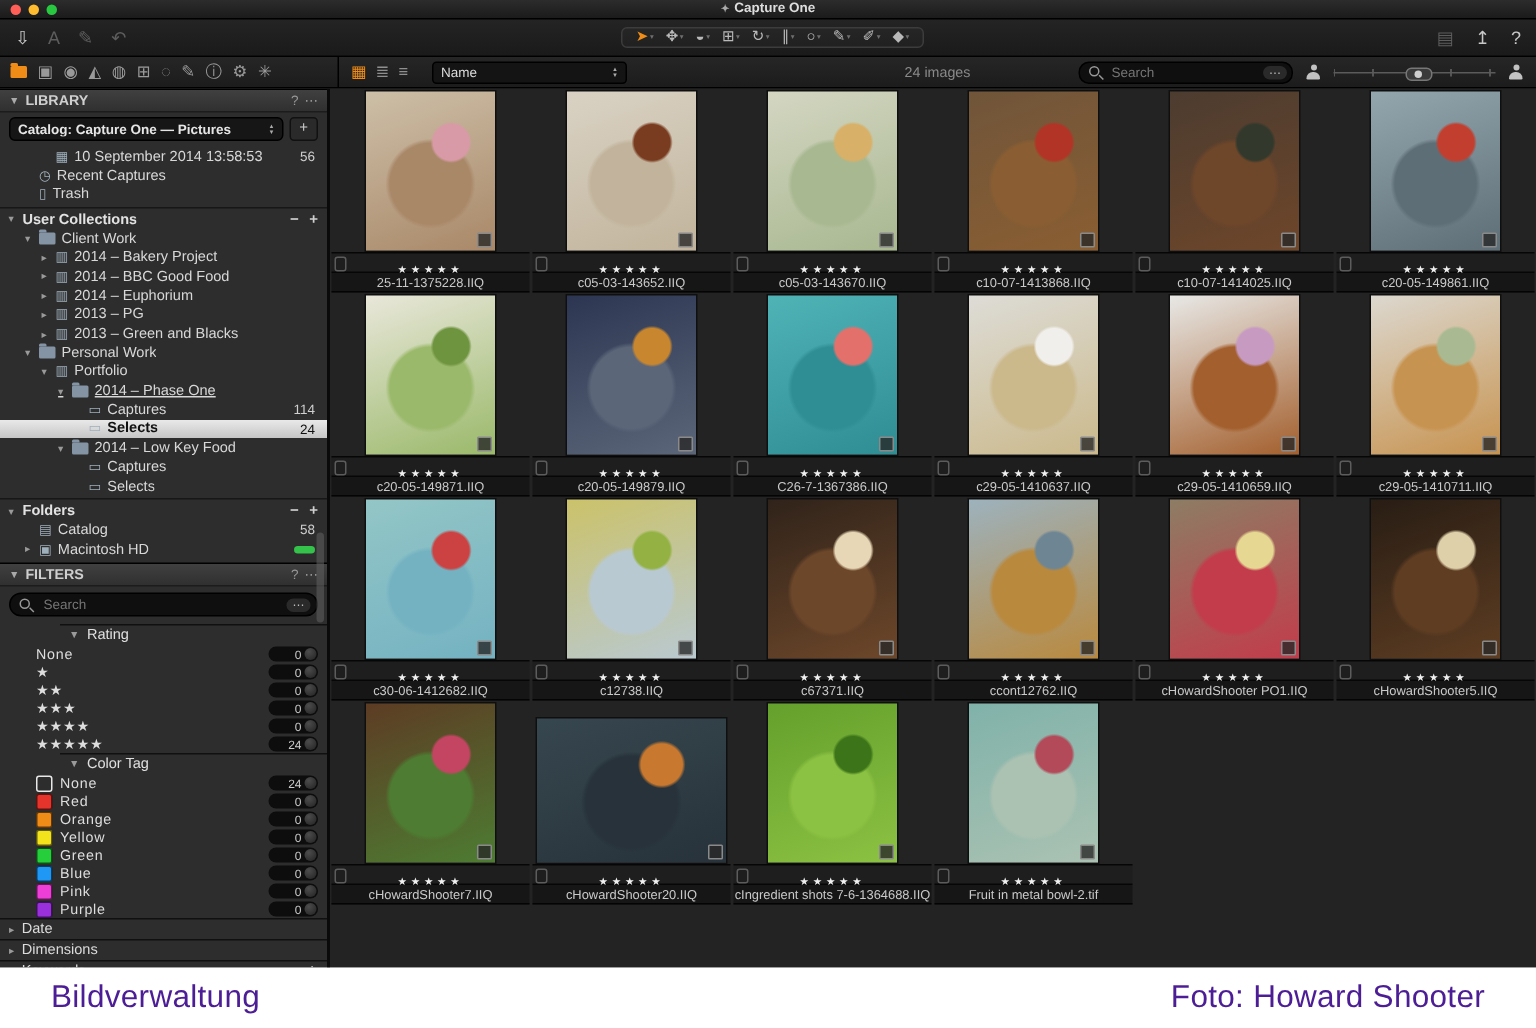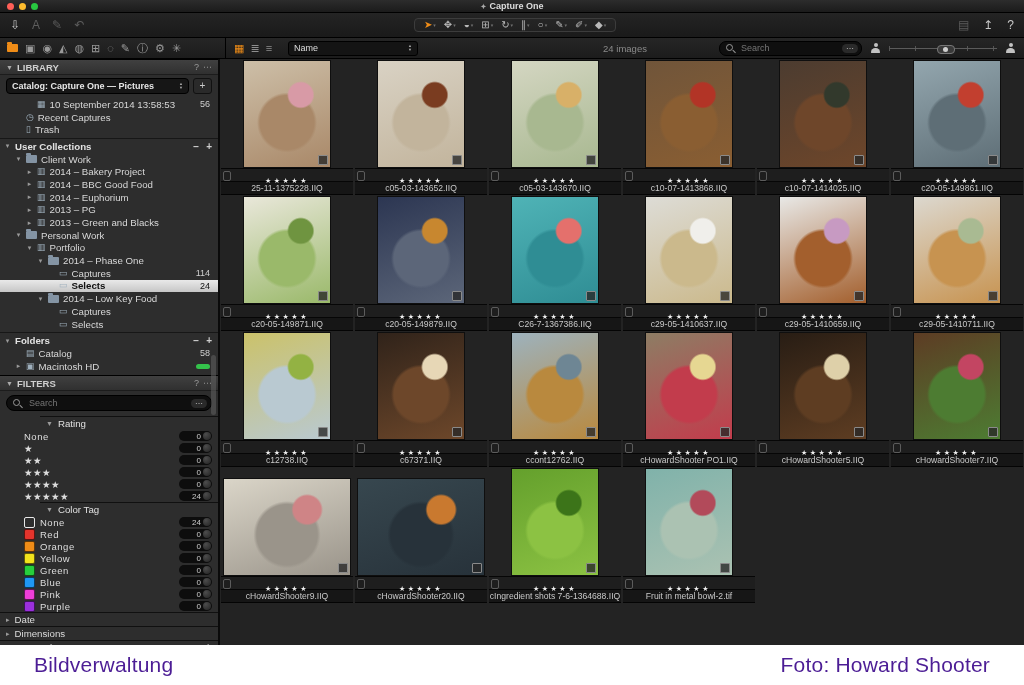--- a/index.html
+++ b/index.html
@@ -329,21 +329,21 @@
     <span class="fold"></span>
     <span class="li-label">Personal Work</span>
 
   </div>
           <div class="lib-row" style="padding-left: 26px;">
     <span class="disc">▾</span>
     <span class="li-glyph">▥</span>
     <span class="li-label">Portfolio</span>
 
   </div>
-          <div class="lib-row" style="padding-left: 37px;">
+          <div class="lib-row" style="padding-left: 37px; text-decoration: underline;">
     <span class="disc">▾</span>
     <span class="fold"></span>
     <span class="li-label">2014 – Phase One</span>
 
   </div>
           <div class="lib-row" style="padding-left: 48px;">
     <span class="disc"></span>
     <span class="li-glyph">▭</span>
     <span class="li-label">Captures</span>
     <span class="li-count">114</span>
@@ -700,20 +700,32 @@
       </div>
     </div>
     <div class="cap-stars">
       <span class="variant-badge"></span>
       <span class="stars">★★★★★</span>
     </div>
     <div class="cap-name">c29-05-1410711.IIQ</div>
   </div>
           <div class="cell">
     <div class="thumb-area">
+      <div class="thumb" style="background: radial-gradient(circle at 66% 32%, rgb(204, 66, 66) 0px, rgb(204, 66, 66) 13%, transparent 15%), radial-gradient(circle at 50% 58%, rgb(116, 178, 194) 0px, rgb(116, 178, 194) 36%, transparent 40%), linear-gradient(160deg, rgb(147, 198, 198), rgb(116, 178, 194));">
+        <span class="raw-badge"></span>
+      </div>
+    </div>
+    <div class="cap-stars">
+      <span class="variant-badge"></span>
+      <span class="stars">★★★★★</span>
+    </div>
+    <div class="cap-name">c30-06-1412682.IIQ</div>
+  </div>
+          <div class="cell">
+    <div class="thumb-area">
       <div class="thumb" style="background: radial-gradient(circle at 66% 32%, rgb(147, 178, 67) 0px, rgb(147, 178, 67) 13%, transparent 15%), radial-gradient(circle at 50% 58%, rgb(185, 201, 209) 0px, rgb(185, 201, 209) 36%, transparent 40%), linear-gradient(160deg, rgb(203, 194, 106), rgb(185, 201, 209));">
         <span class="raw-badge"></span>
       </div>
     </div>
     <div class="cap-stars">
       <span class="variant-badge"></span>
       <span class="stars">★★★★★</span>
     </div>
     <div class="cap-name">c12738.IIQ</div>
   </div>
@@ -769,32 +781,20 @@
     <div class="thumb-area">
       <div class="thumb" style="background: radial-gradient(circle at 66% 32%, rgb(195, 69, 98) 0px, rgb(195, 69, 98) 13%, transparent 15%), radial-gradient(circle at 50% 58%, rgb(77, 124, 50) 0px, rgb(77, 124, 50) 36%, transparent 40%), linear-gradient(160deg, rgb(93, 60, 36), rgb(77, 124, 50));">
         <span class="raw-badge"></span>
       </div>
     </div>
     <div class="cap-stars">
       <span class="variant-badge"></span>
       <span class="stars">★★★★★</span>
     </div>
     <div class="cap-name">cHowardShooter7.IIQ</div>
-  </div>
-          <div class="cell">
-    <div class="thumb-area">
-      <div class="thumb landscape" style="background: radial-gradient(circle at 66% 32%, rgb(207, 132, 134) 0px, rgb(207, 132, 134) 13%, transparent 15%), radial-gradient(circle at 50% 58%, rgb(154, 148, 138) 0px, rgb(154, 148, 138) 36%, transparent 40%), linear-gradient(160deg, rgb(218, 213, 200), rgb(154, 148, 138));">
-        <span class="raw-badge"></span>
-      </div>
-    </div>
-    <div class="cap-stars">
-      <span class="variant-badge"></span>
-      <span class="stars">★★★★★</span>
-    </div>
-    <div class="cap-name">cHowardShooter9.IIQ</div>
   </div>
           <div class="cell">
     <div class="thumb-area">
       <div class="thumb landscape" style="background: radial-gradient(circle at 66% 32%, rgb(201, 121, 47) 0px, rgb(201, 121, 47) 13%, transparent 15%), radial-gradient(circle at 50% 58%, rgb(39, 50, 58) 0px, rgb(39, 50, 58) 36%, transparent 40%), linear-gradient(160deg, rgb(55, 71, 79), rgb(39, 50, 58));">
         <span class="raw-badge"></span>
       </div>
     </div>
     <div class="cap-stars">
       <span class="variant-badge"></span>
       <span class="stars">★★★★★</span>

